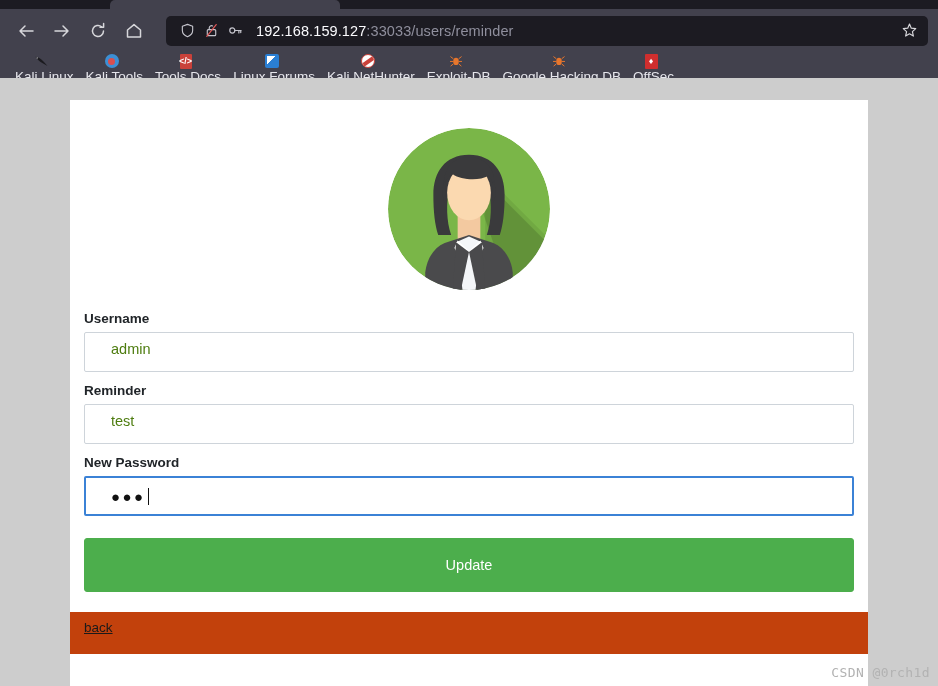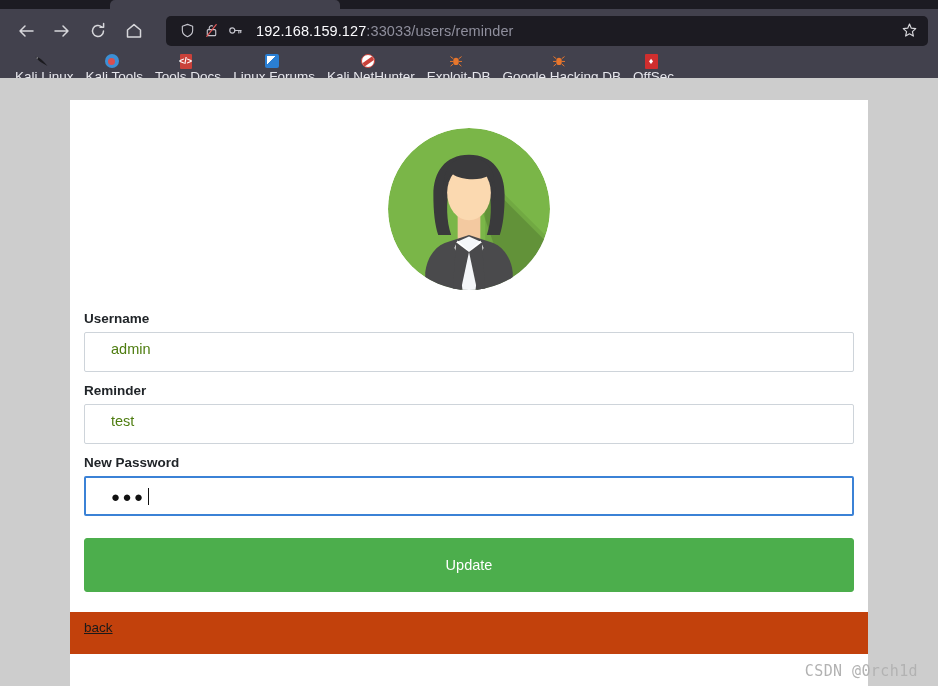--- a/index.html
+++ b/index.html
@@ -278,24 +278,24 @@
   }
   .back-link {
     color: #1a1a1a;
     font-size: 13.5px;
     text-decoration: underline;
     cursor: pointer;
   }
 
   .watermark {
     position: absolute;
-    right: 20px;
+    right: 8px;
     bottom: 6px;
     color: #b2b2b2;
-    font-size: 15px;
+    font-size: 13px;
     font-family: "DejaVu Sans Mono", monospace;
     letter-spacing: 0.4px;
     user-select: none;
   }
 </style>
 </head>
 <body>
 
 <div class="browser">
 

